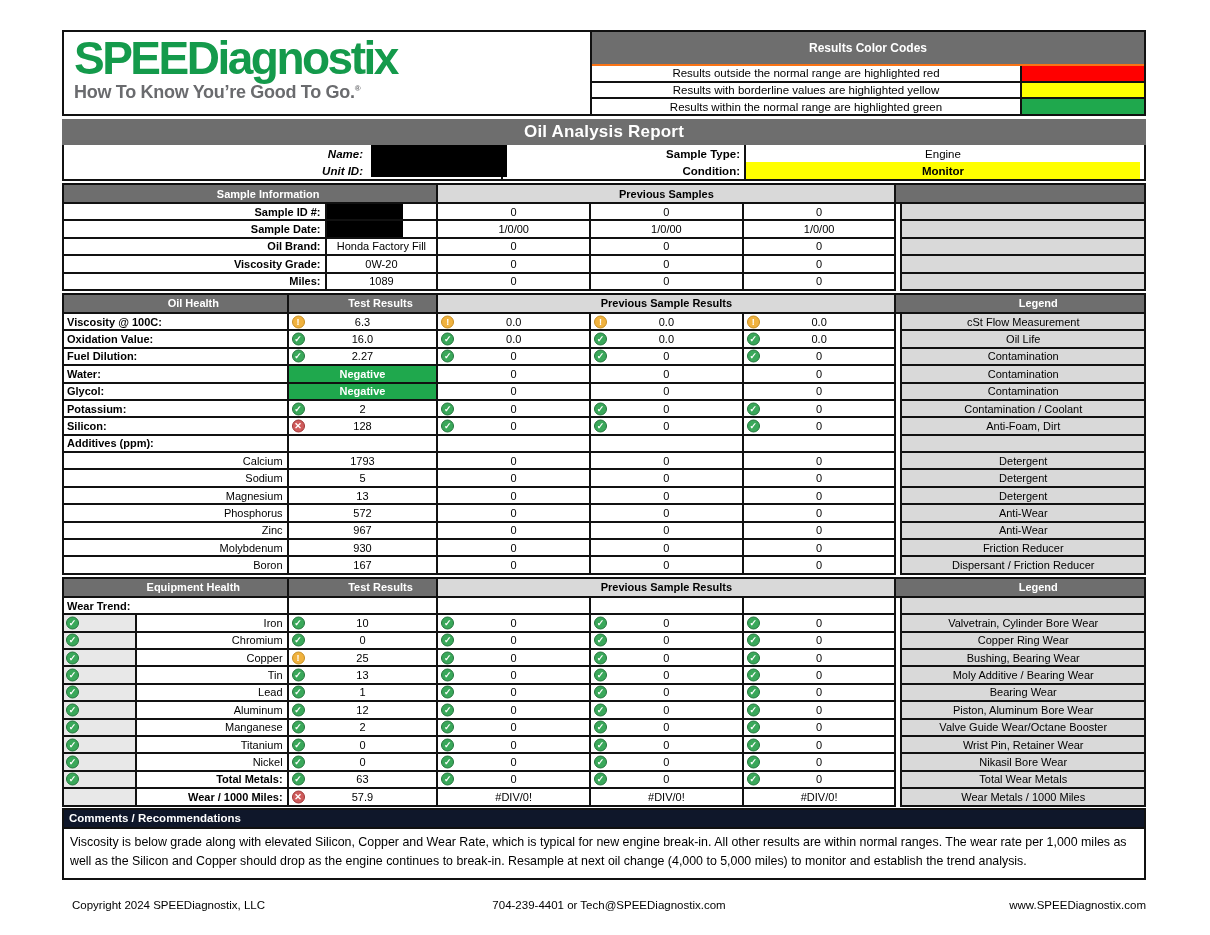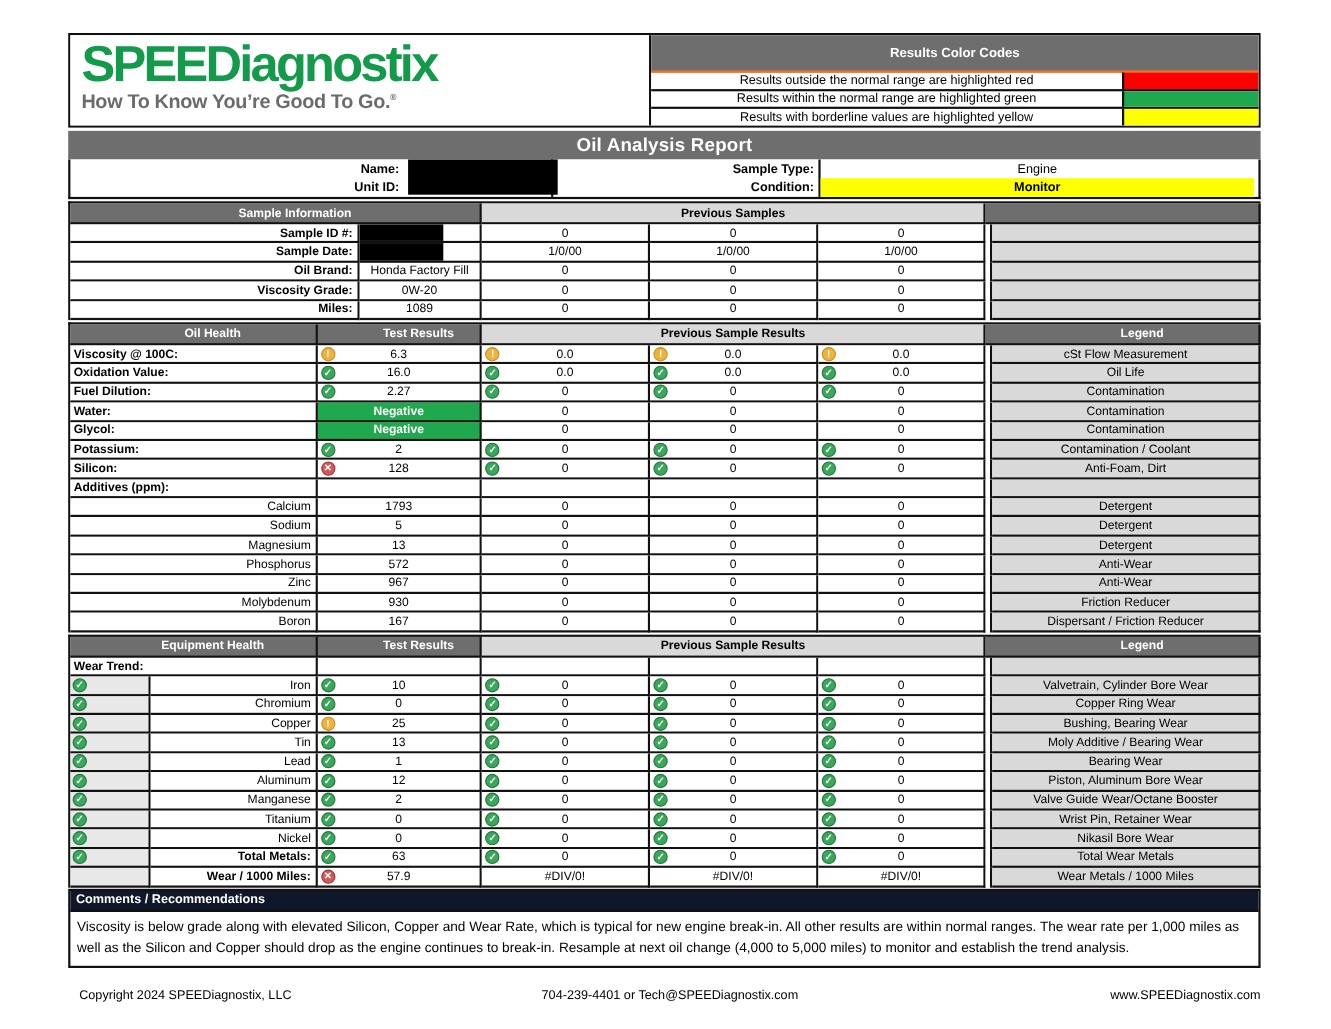--- a/index.html
+++ b/index.html
@@ -25,21 +25,21 @@
   
   .titlebar{margin-top:3px;height:26px;background:#6e6e6e;color:#fff;font-weight:bold;font-size:17px;
             display:flex;align-items:center;justify-content:center;letter-spacing:0.2px;}
 
   
   .idgrid{position:relative;height:36px;border:2px solid #111;border-top:none;display:flex;background:#fff;}
   .idcol{display:flex;flex-direction:column;}
   .idcell{flex:1;display:flex;align-items:center;font-size:11.5px;}
   .idlabel{justify-content:flex-end;font-weight:bold;padding-right:4px;}
   .idval{justify-content:center;}
-  .c1{width:303px;}
+  .c1{width:303px;font-style:italic;}
   .c2{width:136px;border-right:2px solid #111;}
   .c3{width:243px;border-right:2px solid #111;}
   .c4{width:394px;}
   .idredact{position:absolute;left:307px;top:0;width:136px;height:32px;background:#000;}
   .yellowcell{background:#ffff00;font-weight:bold;}
 
   
   .tbl{border-left:2px solid #111;border-top:2px solid #111;margin-top:2px;background:#fff;}
   .row{display:flex;}
   .cell{border-right:2px solid #111;border-bottom:2px solid #111;display:flex;align-items:center;
@@ -101,26 +101,26 @@
         <div class="brand">SPEEDiagnostix</div>
         <div class="tagline"><span>How To Know You’re Good To Go.</span><sup>®</sup></div>
       </div>
       <div class="codes">
         <div class="codes-title">Results Color Codes</div>
         <div class="codes-row">
           <div class="codes-text">Results outside the normal range are highlighted red</div>
           <div class="codes-swatch" style="background: rgb(255, 0, 0);"></div>
         </div>
         <div class="codes-row">
+          <div class="codes-text">Results with borderline values are highlighted yellow</div>
+          <div class="codes-swatch" style="background: rgb(255, 255, 0);"></div>
+        </div>
+        <div class="codes-row">
           <div class="codes-text">Results within the normal range are highlighted green</div>
           <div class="codes-swatch" style="background: rgb(31, 168, 77);"></div>
-        </div>
-        <div class="codes-row">
-          <div class="codes-text">Results with borderline values are highlighted yellow</div>
-          <div class="codes-swatch" style="background: rgb(255, 255, 0);"></div>
         </div>
       </div>
     </div>
 
     <div class="titlebar">Oil Analysis Report</div>
 
     <div class="idgrid">
       <div class="idcol c1">
         <div class="idcell idlabel">Name:</div>
         <div class="idcell idlabel">Unit ID:</div>

